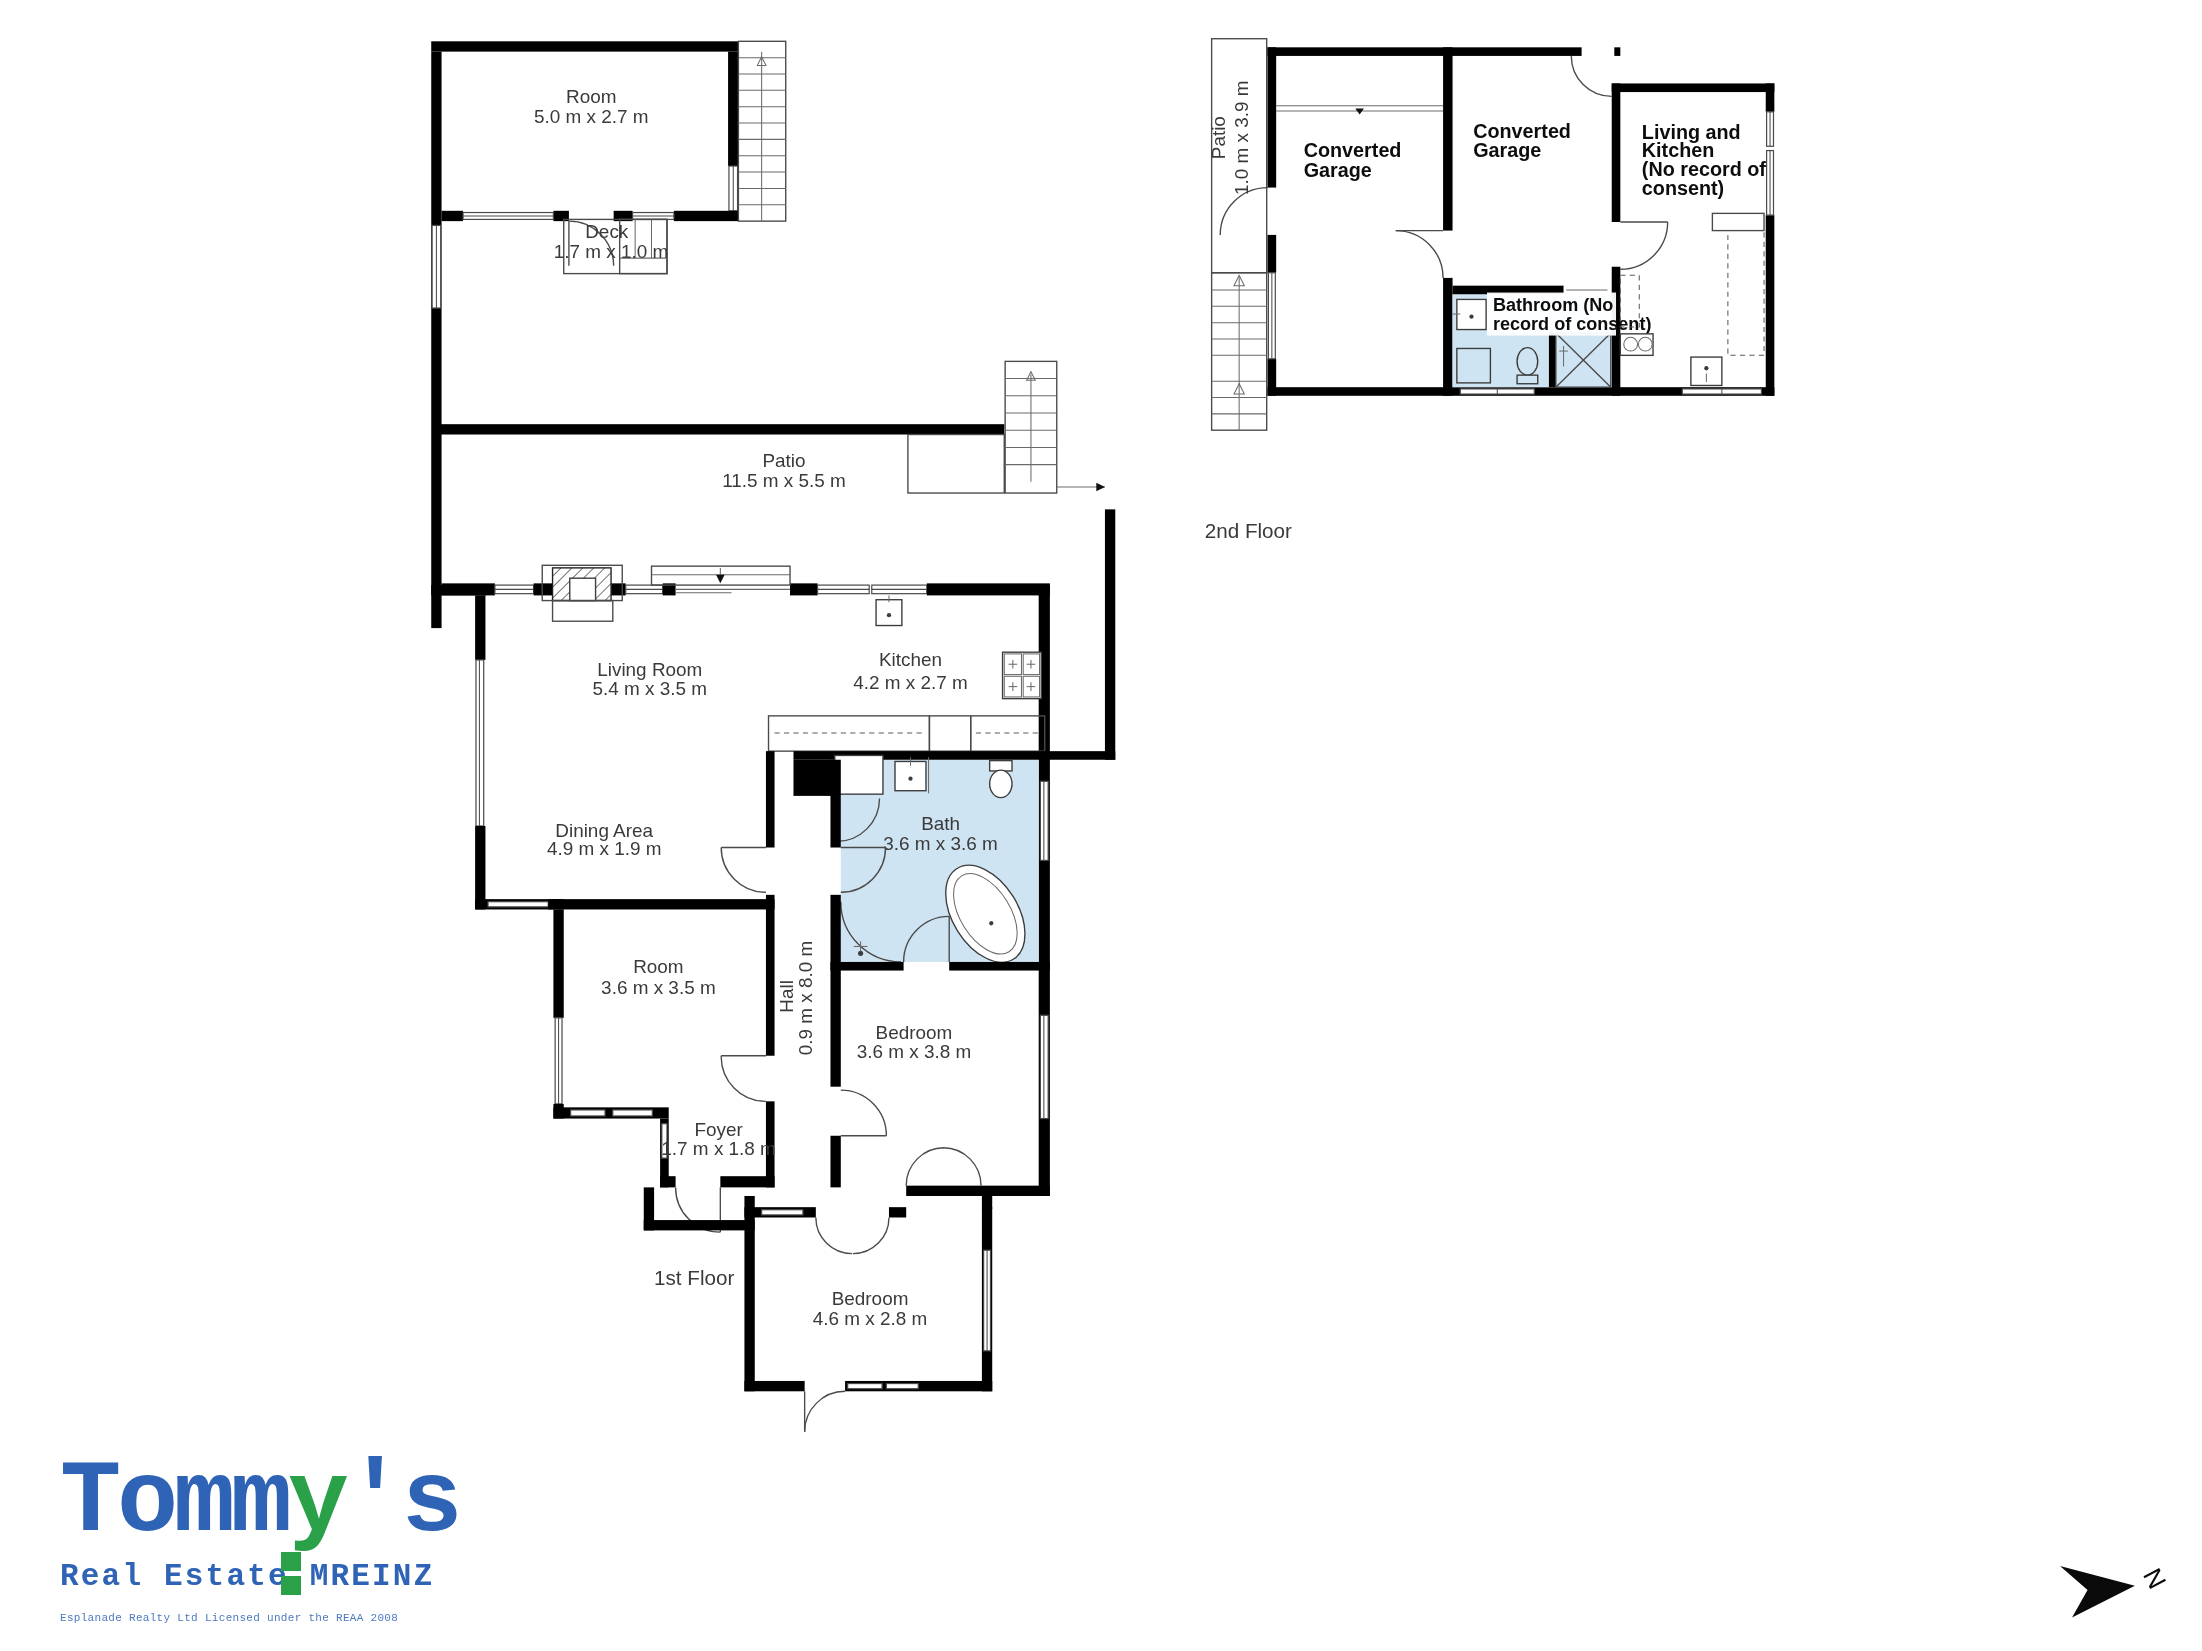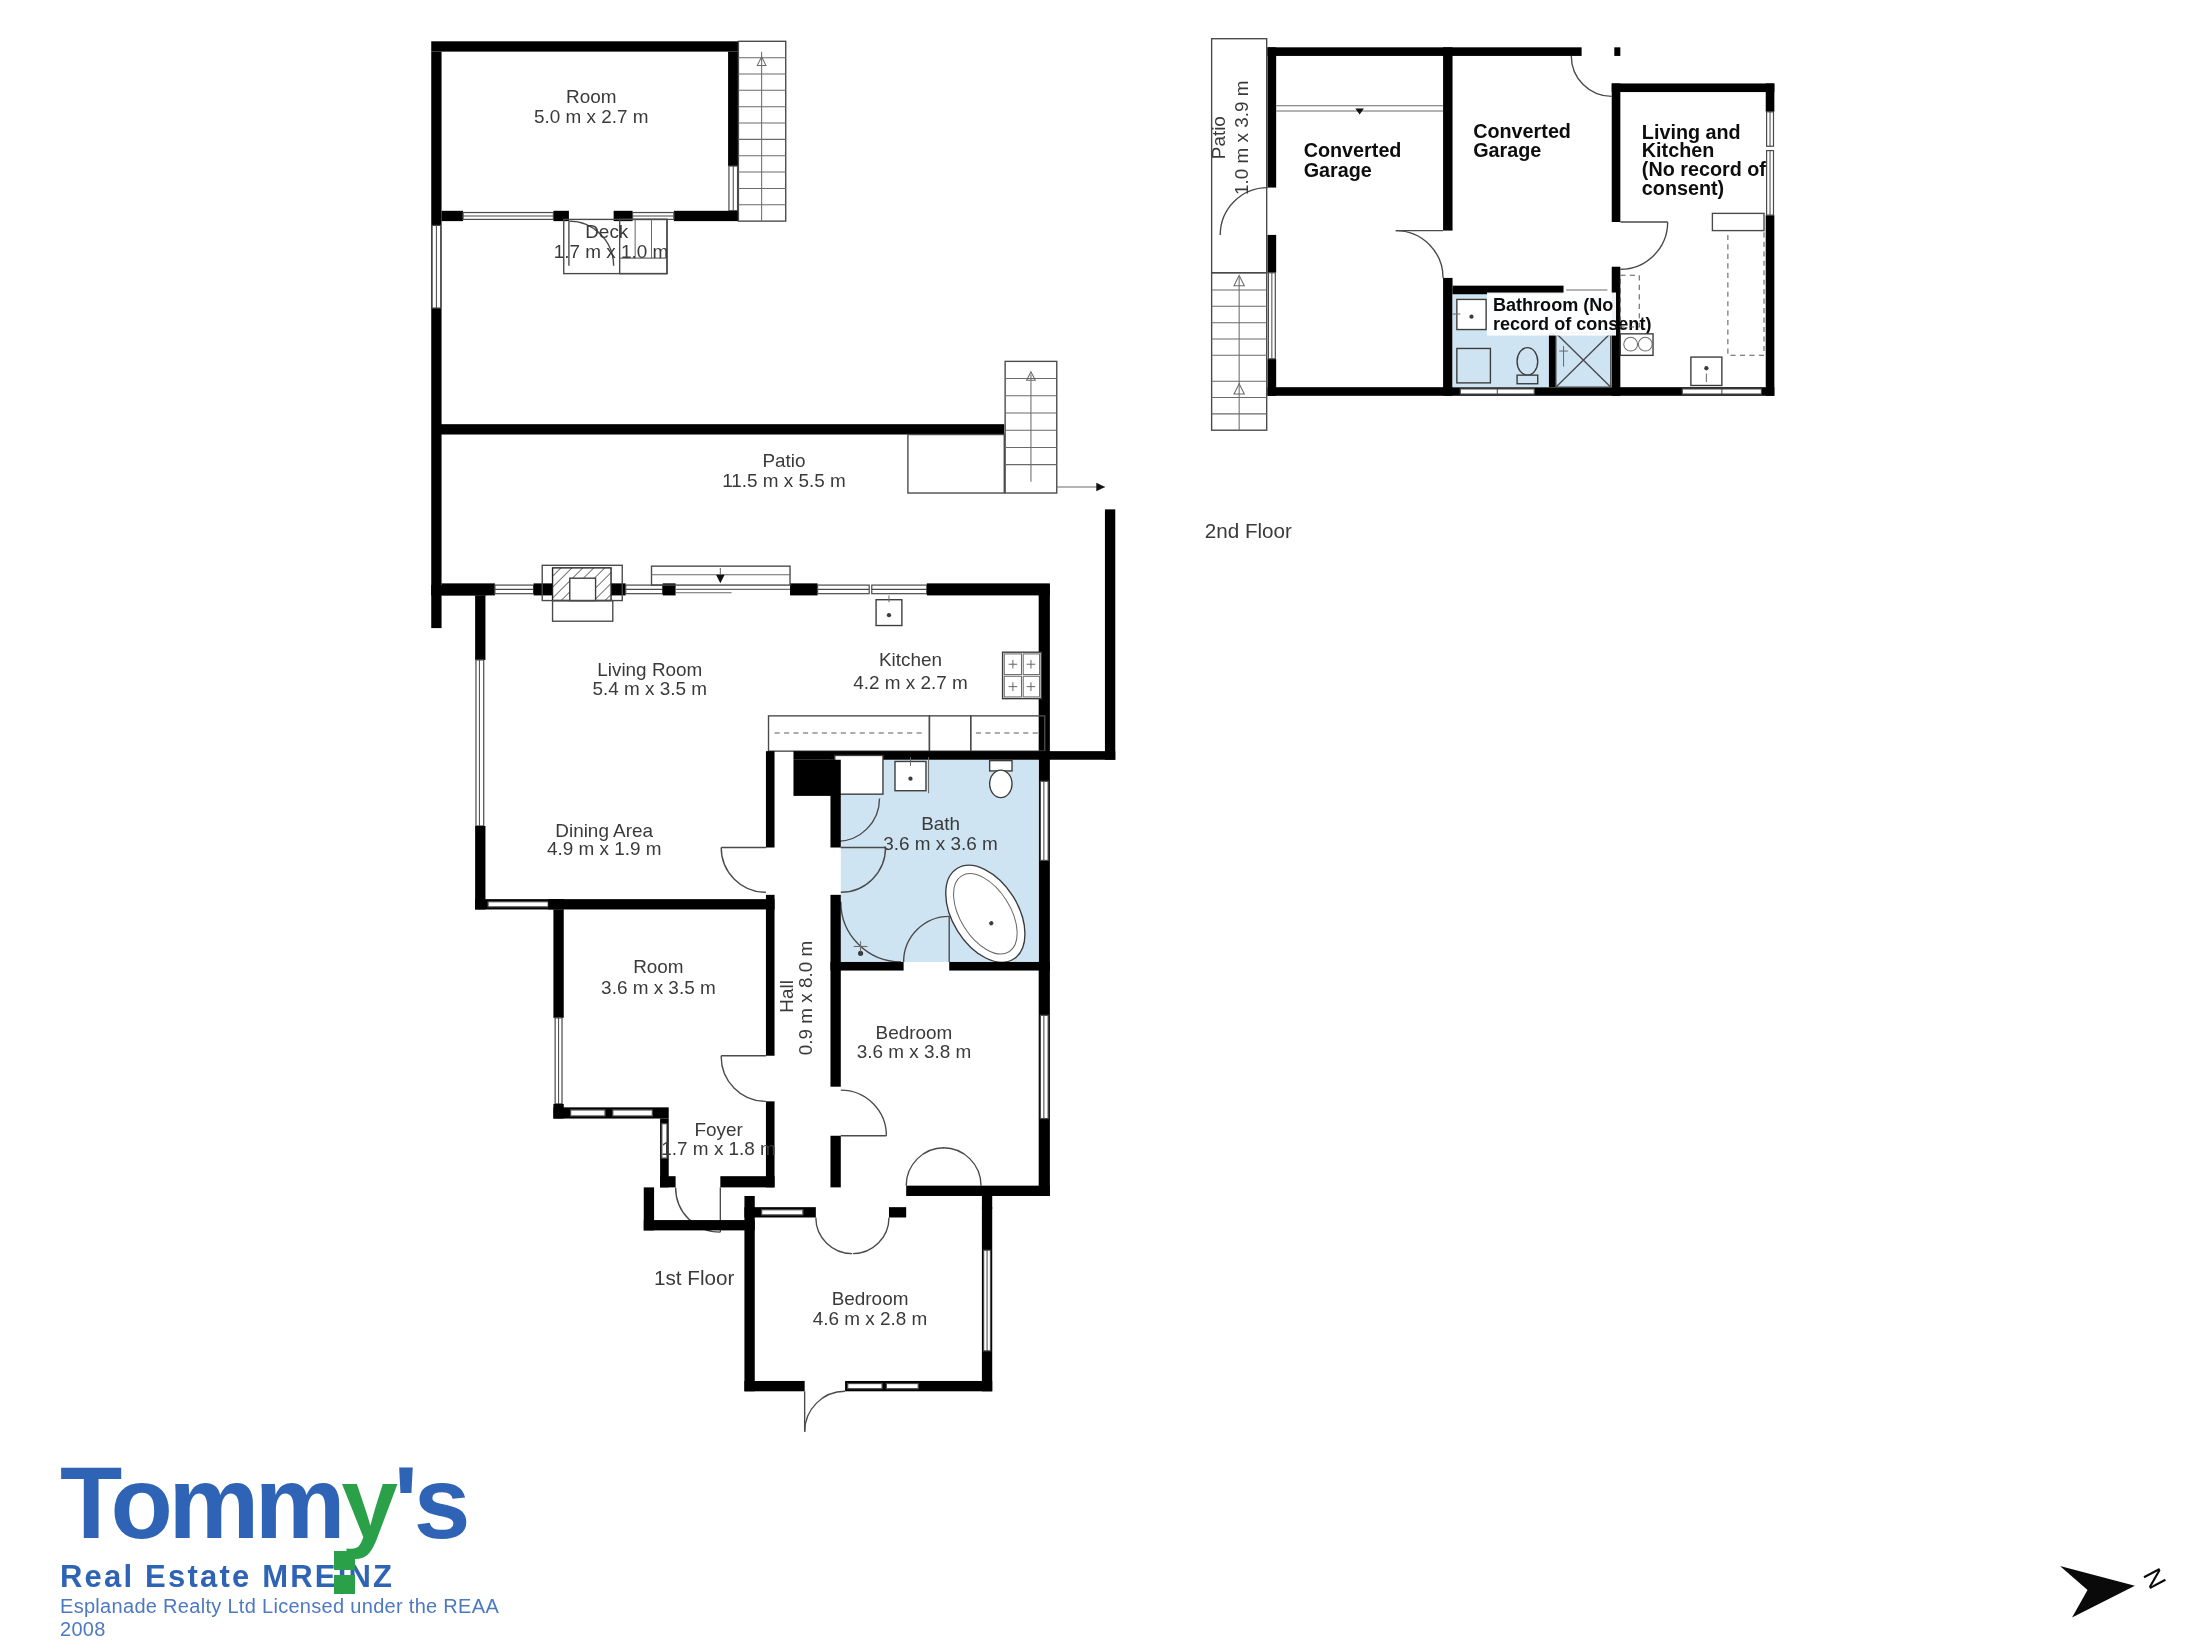--- a/index.html
+++ b/index.html
@@ -15,27 +15,27 @@
   .fix{stroke:#3c3c3c;stroke-width:1.6;fill:#ffffff;}
   .fixb{stroke:#3c3c3c;stroke-width:1.6;fill:#cfe4f2;}
   .bath{fill:#cfe4f2;}
   .dash{stroke:#5a5a5a;stroke-width:1.2;fill:none;stroke-dasharray:6 5;}
   .lbl{font:22px "Liberation Sans",sans-serif;fill:#3a3a3a;text-anchor:middle;}
   .lblL{font:24px "Liberation Sans",sans-serif;fill:#3a3a3a;text-anchor:start;}
   .bold{font:bold 23px "Liberation Sans",sans-serif;fill:#0d0d0d;text-anchor:start;}
   .bold2{font:bold 21px "Liberation Sans",sans-serif;fill:#0d0d0d;text-anchor:start;}
   .tick{fill:#111;}
   
-  #logo{position:absolute;left:60px;top:1457px;width:482px;}
+  #logo{position:absolute;left:60px;top:1457px;width:482px;font-family:Liberation Mono, monospace;}
   .logo-main{font-weight:bold;font-size:102px;line-height:0.92;letter-spacing:-4.3px;color:#2f63b5;white-space:nowrap;}
   .logo-main .green{color:#2aa148;position:relative;}
   .keyblocks{position:absolute;left:-6.9px;bottom:-38px;width:22.4px;}
   .keyblocks .kb{width:20.6px;height:19px;background:#2aa148;margin-bottom:4.3px;}
   .logo-sub{margin-top:8.6px;font-weight:bold;font-size:31px;letter-spacing:2.2px;color:#2f63b5;}
-  .logo-lic{margin-top:0;font-size:20px;letter-spacing:0.3px;color:#4d79c0;}
+  .logo-lic{margin-top:18px;font-size:11px;letter-spacing:0.3px;color:#4d79c0;}
   #disclaimer{position:absolute;left:519px;top:1581px;font-size:24px;color:#1a1a1a;white-space:nowrap;}
 </style>
 </head>
 <body>
 
 <div id="canvas">
 
 <svg width="2203" height="1652" viewBox="0 0 2560 1920">
   <defs>
     <pattern id="hatch" width="9" height="9" patternUnits="userSpaceOnUse" patternTransform="rotate(45)">

